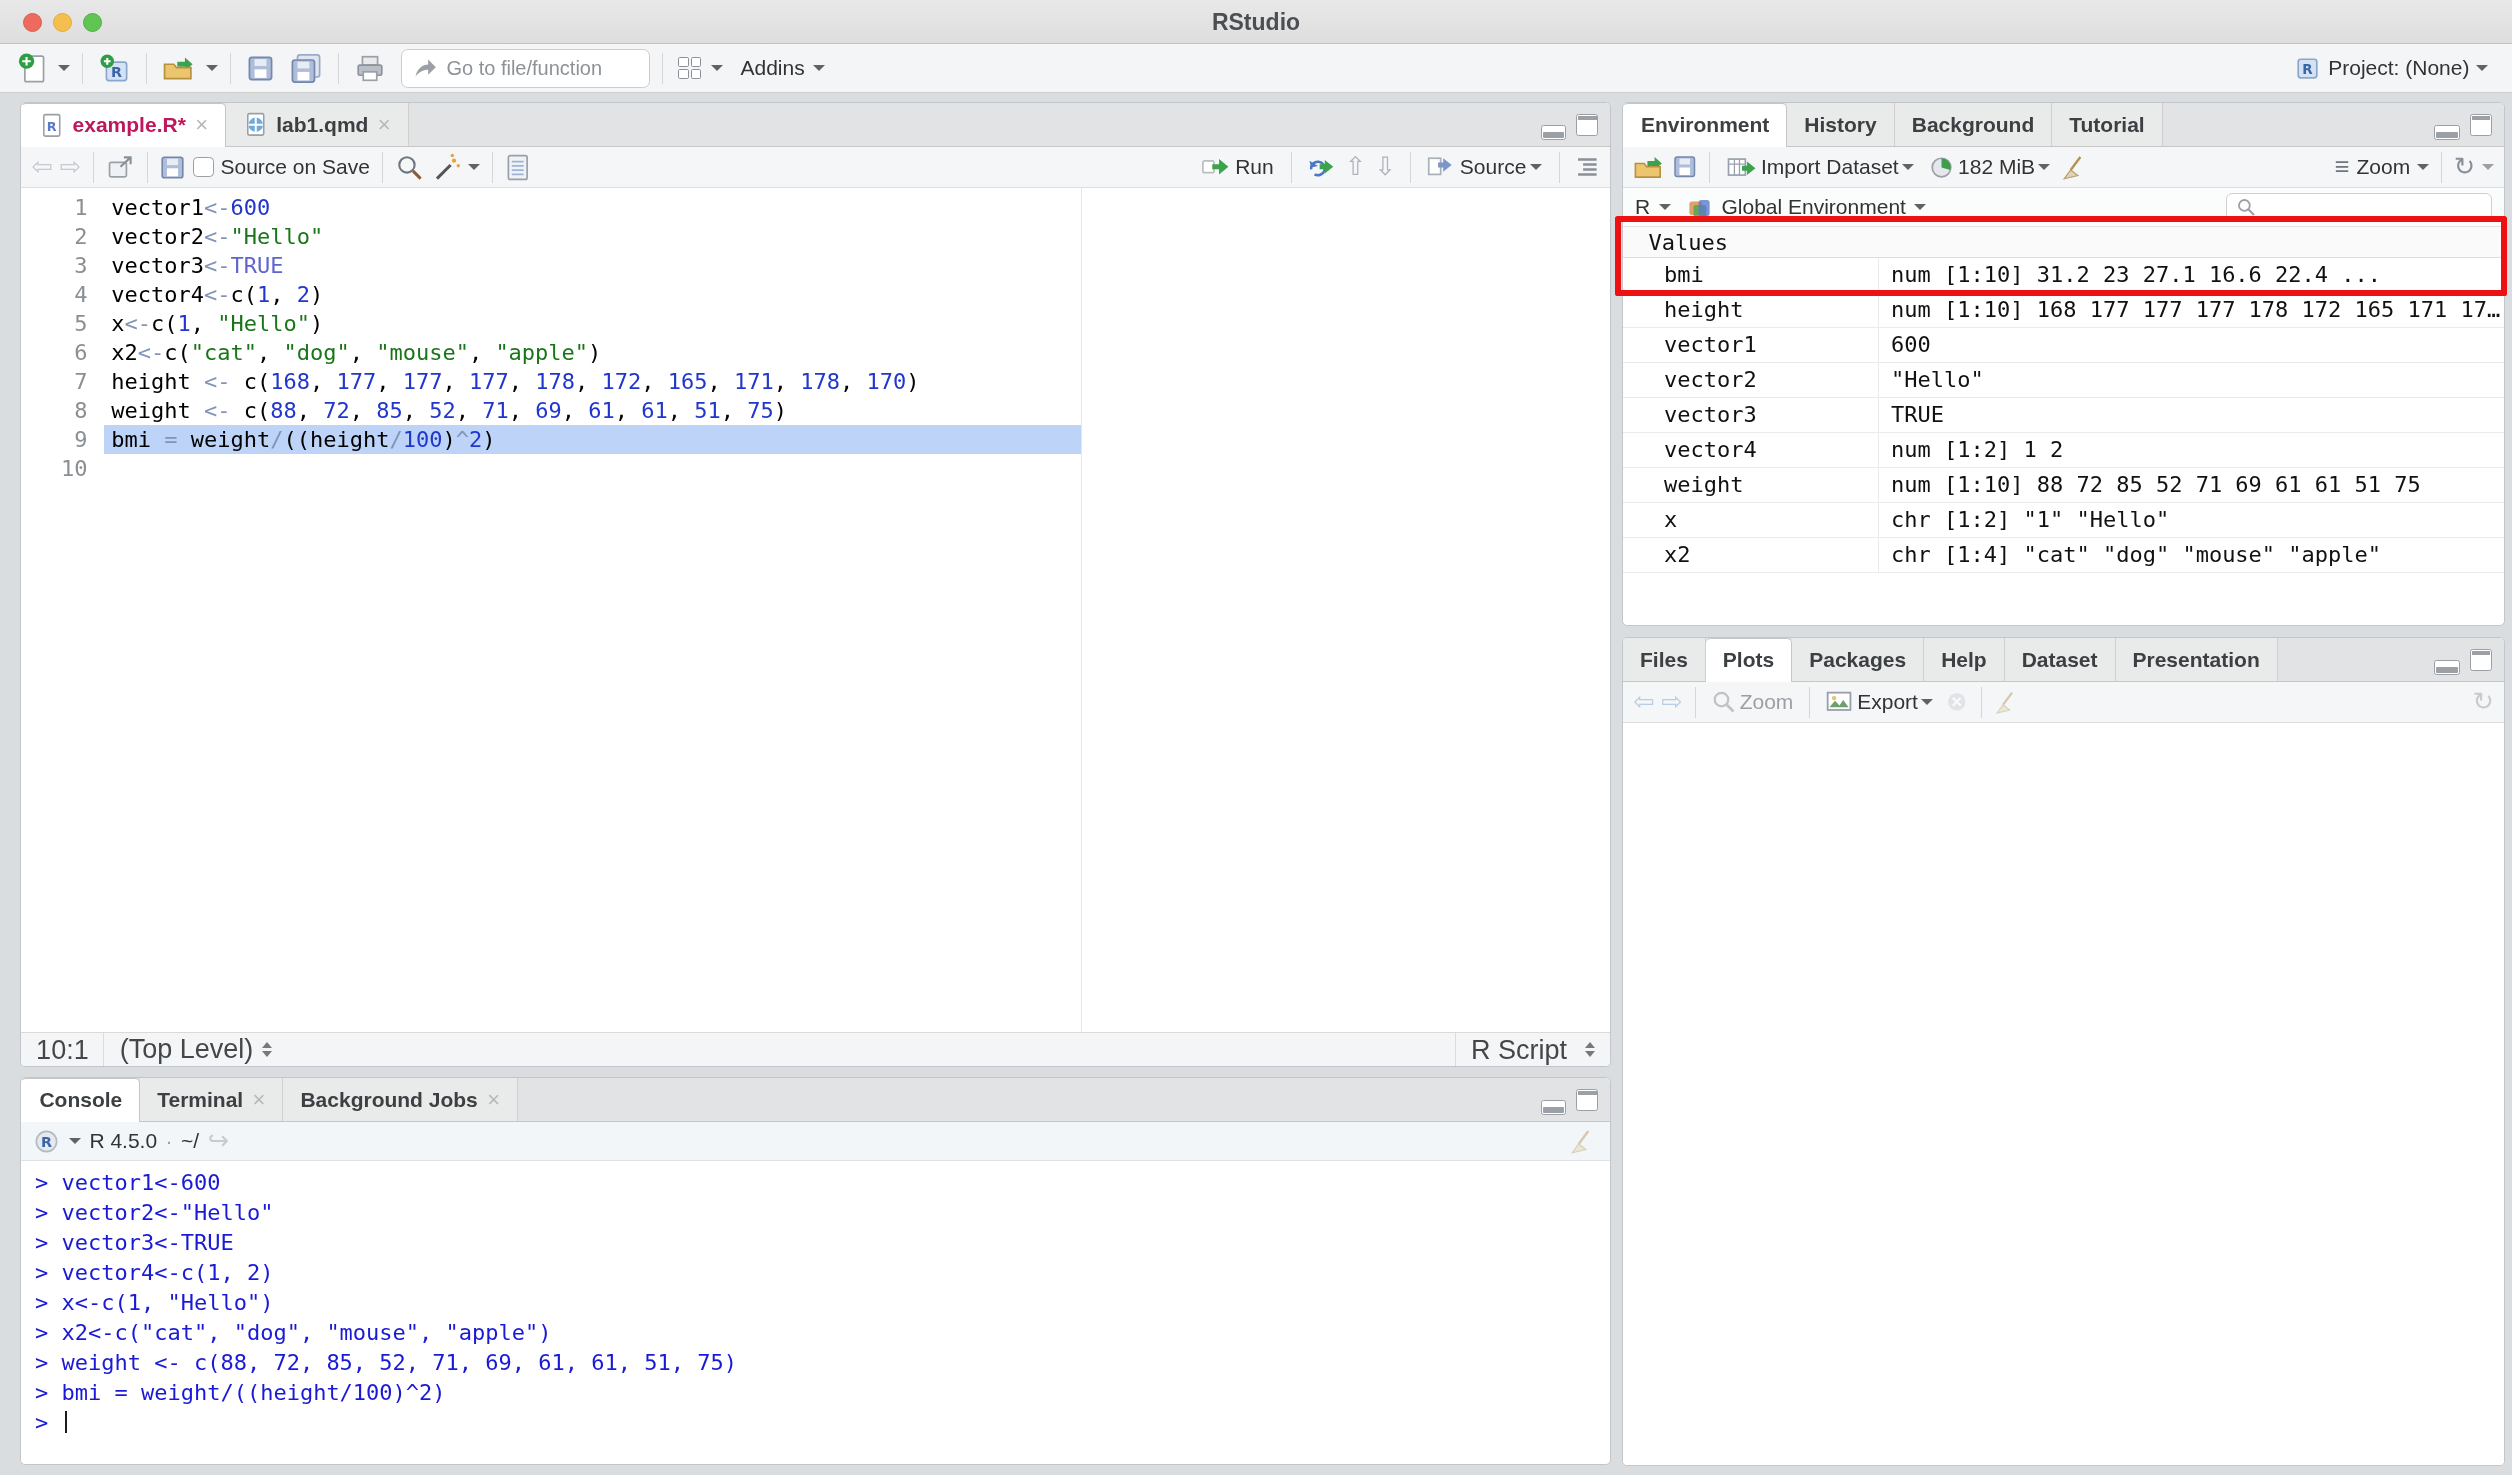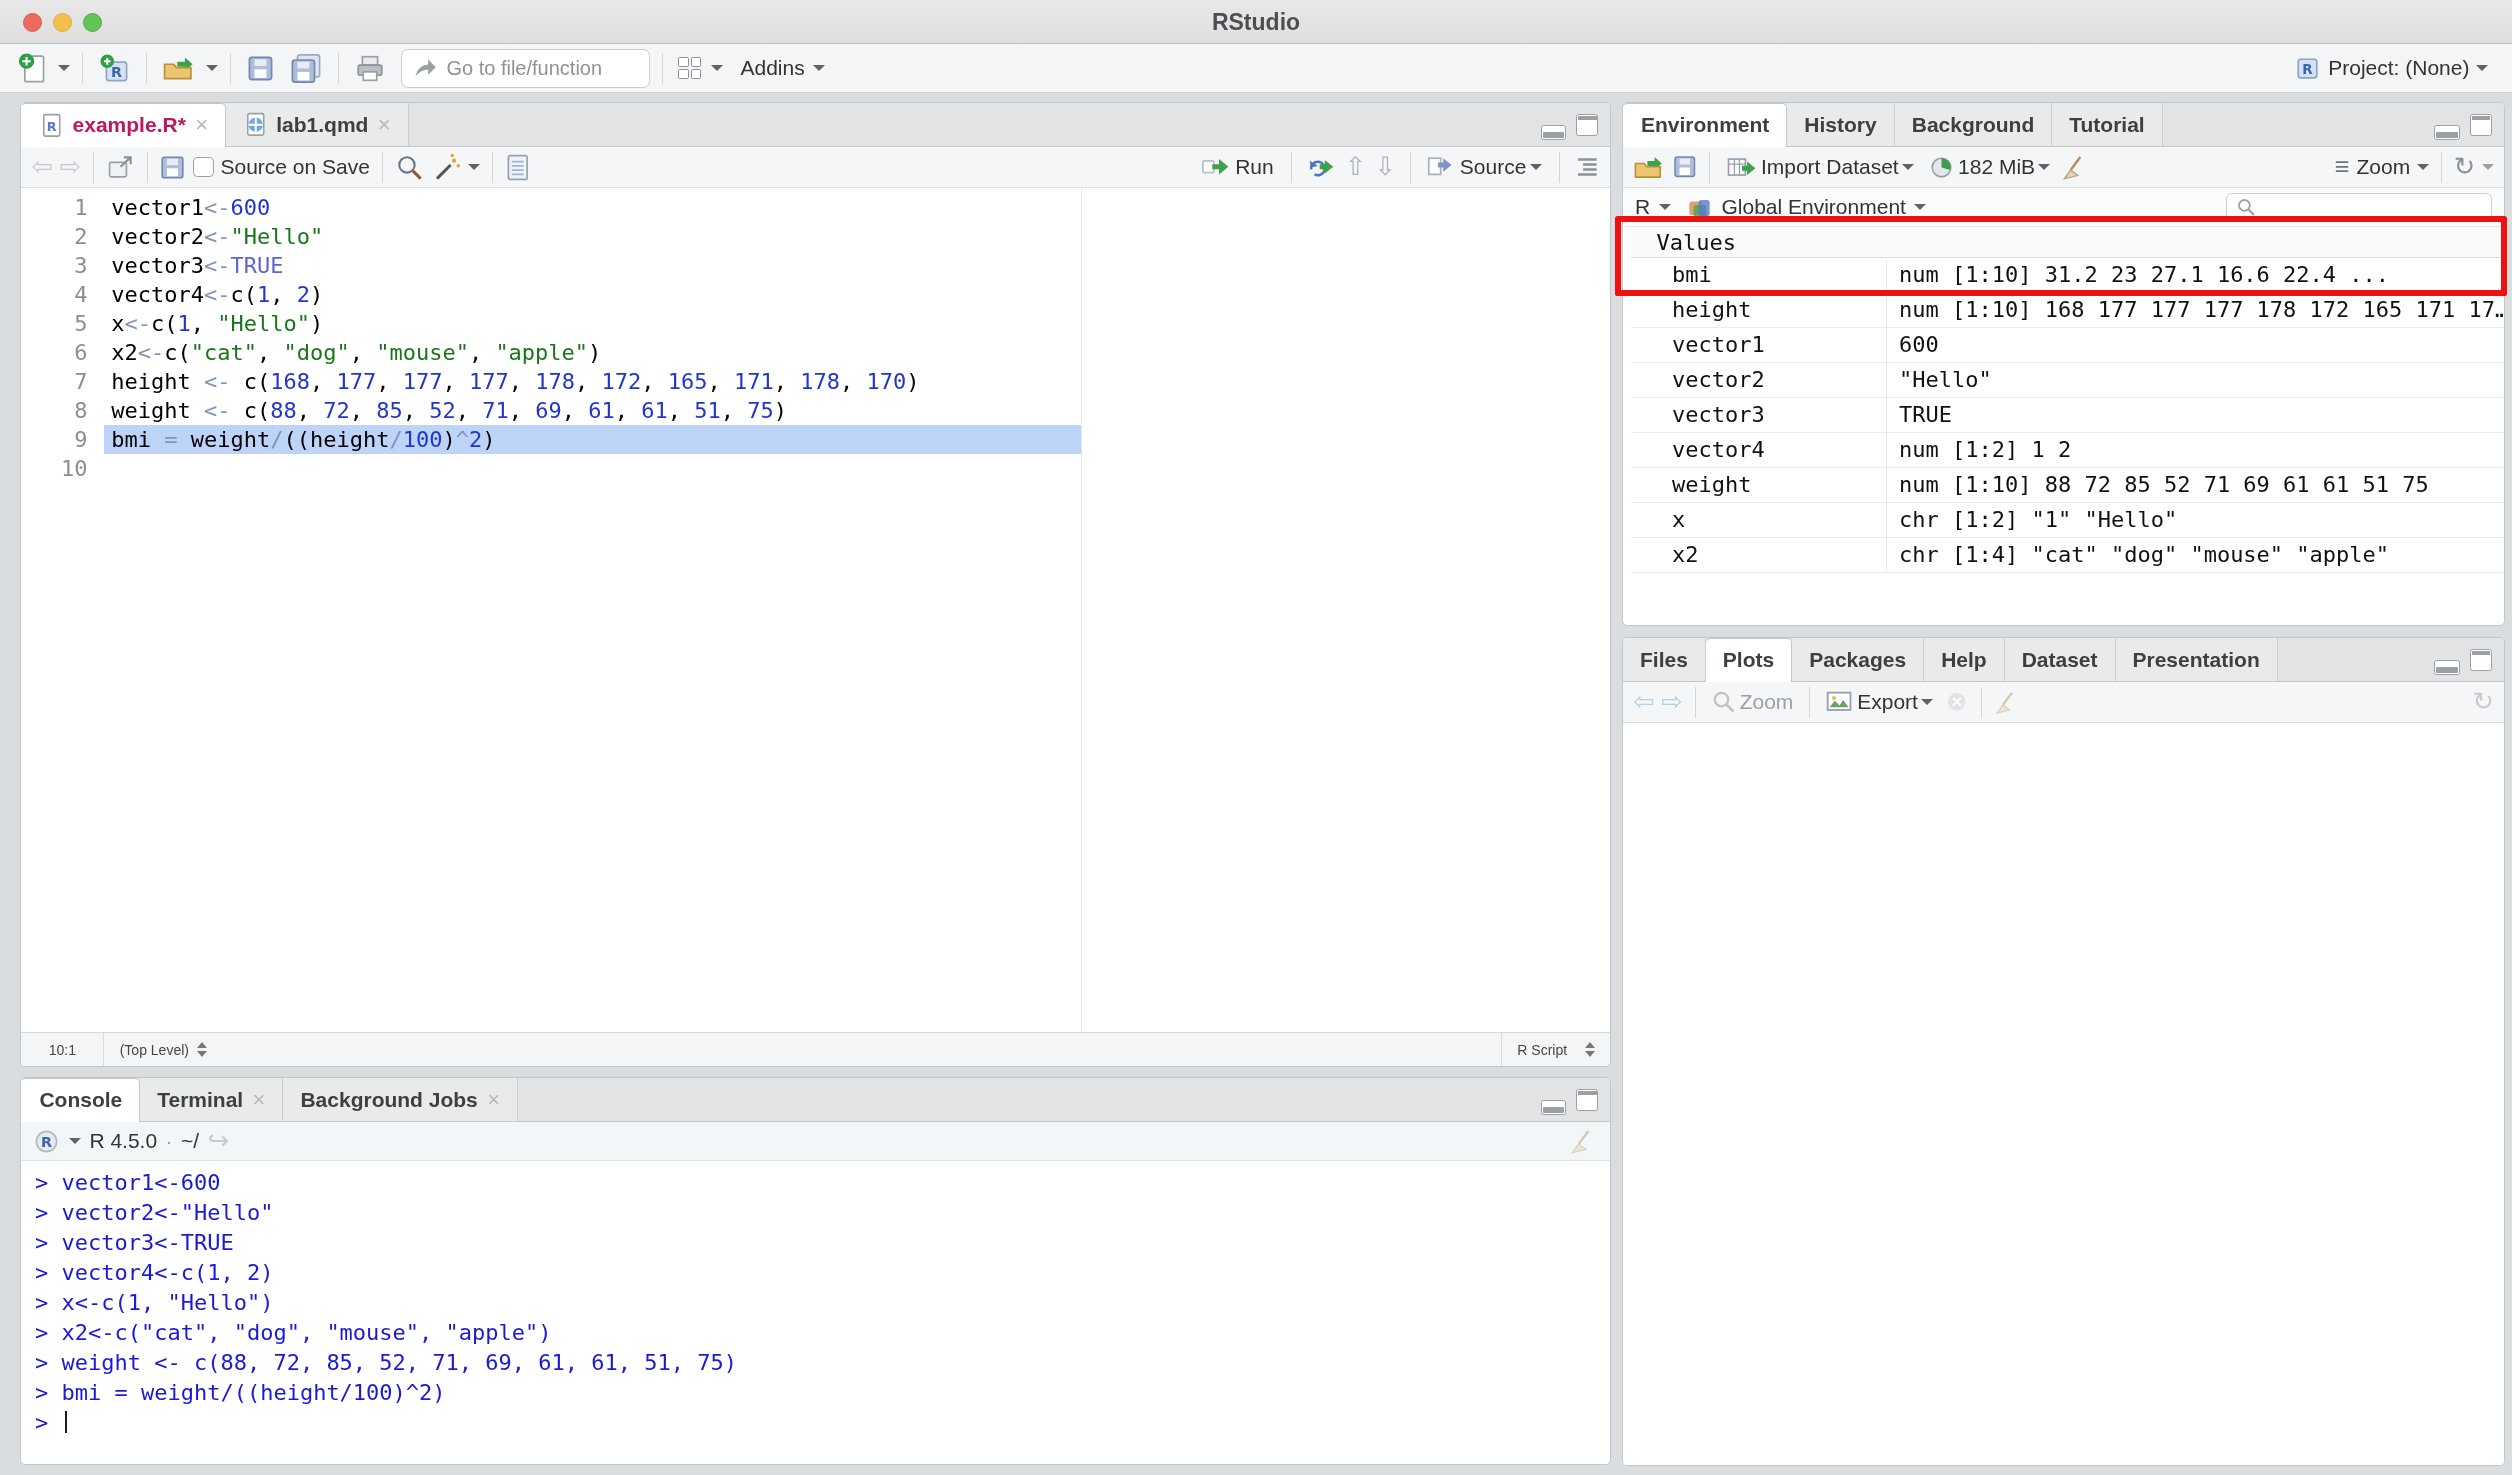--- a/index.html
+++ b/index.html
@@ -109,21 +109,21 @@
     height:29px; line-height:29px; font-size:22px; padding-left:6.8px;
     font-family:"DejaVu Sans Mono", monospace; white-space:pre; width:977px;
   }
   .code-line.selected { background:#bdd3f8; }
   .margin-line { position:absolute; left:1060px; top:0; bottom:0; width:0.9px; background:#e4e6e8; }
   .tok-p { color:#000; } .tok-op { color:#8193b8; } .tok-num { color:#2136cc; }
   .tok-str { color:#187618; } .tok-kw { color:#6065ce; }
 
   .statusbar {
     height:34px; background:#f4f5f6; border-top:0.9px solid #d9d9d9; flex:none;
-    display:flex; align-items:center; font-size:14px; color:#44474a;
+    display:flex; align-items:center; font-size:27px; color:#44474a;
   }
   .status-cell-pos { width:83px; text-align:center; border-right:0.9px solid #dcdcdc; height:100%; line-height:34px;}
   .status-scope { padding-left:15.3px; display:flex; align-items:center; gap:8.5px; }
   .status-right { margin-left:auto; border-left:0.9px solid #dcdcdc; height:100%; line-height:34px; padding:0 15.3px; display:flex; align-items:center; gap:18px;}
   .updown { display:inline-flex; flex-direction:column; gap:2.6px; }
   .updown i { width:0; height:0; border-left:5.1px solid transparent; border-right:5.1px solid transparent; display:block;}
   .updown i.u { border-bottom:6px solid #74797e; }
   .updown i.d { border-top:6px solid #74797e; }
 
   
@@ -133,21 +133,21 @@
   .console-line { font-family:"DejaVu Sans Mono", monospace; font-size:22px; line-height:30px;
     color:#1a1ad6; white-space:pre; }
   .cursor { display:inline-block; width:2.6px; height:22px; background:#1c1c1c; vertical-align:-3.4px; margin-left:3.4px;}
 
   
   .scopebar { height:39px; background:#fbfcfc; border-bottom:0.9px solid #e2e3e5;
     display:flex; align-items:center; padding:0 12px; gap:8.5px; flex:none;}
   .search-box { margin-left:auto; width:266px; height:29px; border:0.9px solid #cfcfcf; border-radius:6px;
     background:#fff; display:flex; align-items:center; padding:0 8.5px; gap:6.8px;}
   .search-box input { border:none; outline:none; width:100%; font-size:19.6px; background:transparent;}
-  .env-table { flex:1; overflow:hidden;margin-left:8px; }
+  .env-table { flex:1; overflow:hidden; }
   .env-header { height:31px; line-height:31px; background:#fafafa; border-bottom:0.9px solid #dedede;
     font-family:"DejaVu Sans Mono", monospace; font-size:22px; color:#111; padding-left:25.5px;}
   .env-row { display:flex; height:35px; border-bottom:0.9px solid #ebebeb; align-items:center;}
   .env-name { width:256px; flex:none; border-right:0.9px solid #ebebeb; height:100%; line-height:34px;
     padding-left:41px; font-family:"DejaVu Sans Mono", monospace; font-size:22px; color:#111;
     white-space:nowrap; overflow:hidden;}
   .env-value { flex:1; padding-left:12px; font-family:"DejaVu Sans Mono", monospace; font-size:22px;
     color:#111; white-space:nowrap; overflow:hidden; line-height:34px; height:100%;}
 
   .annotation-box {

